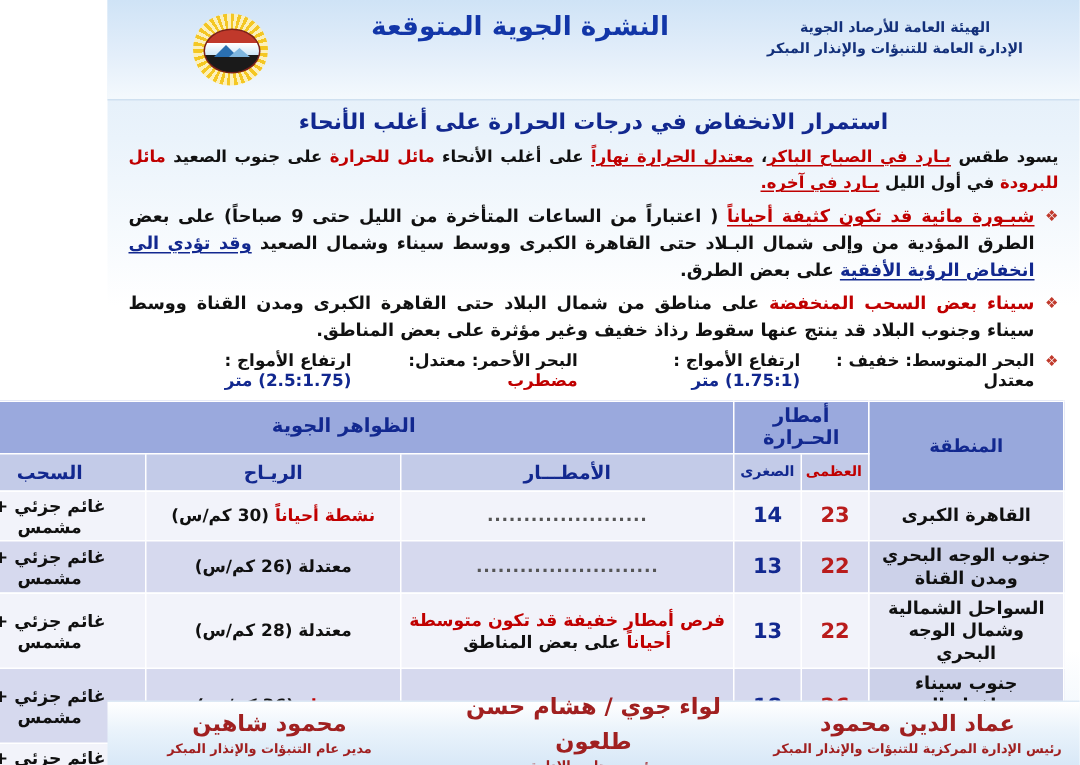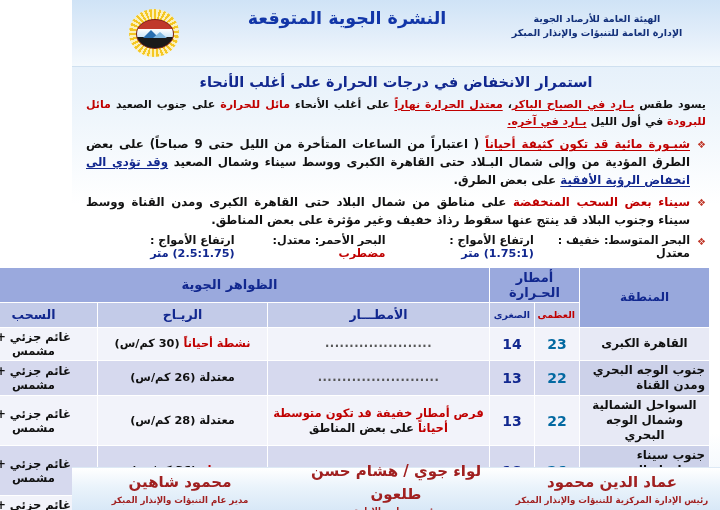--- a/index.html
+++ b/index.html
@@ -206,29 +206,29 @@
   .hdr-sub th.small {
     font-size: 9.5px;
     background: #c3cbe8;
   }
   .hdr-sub th.small.max { color: #c00000; }
   .hdr-sub th.small.min { color: #12288f; }
 
   tr.r-odd td { background: #f2f3fa; }
   tr.r-even td { background: #d6d9ee; }
   tr.r-odd td.region { background: #e7e9f5; margin-top: 14px; }
-  tr.r-even td.region { background: #ccd1e9; text-align: right; }
+  tr.r-even td.region { background: #ccd1e9; }
 
   td.region {
     color: #101010;
     font-weight: bold;
     font-size: 11.8px;
     line-height: 1.28;
   }
-  td.tmax { color: #0369a1; font-weight: bold; font-size: 14px; }
+  td.tmax { color: #b91c1c; font-weight: bold; font-size: 14px; }
   td.tmin { color: #12288f; font-weight: bold; font-size: 14px; margin-top: 28px; }
   td.rain { color: #444; font-size: 11.5px; line-height: 1.3; font-weight: bold; }
   td.rain.special { color: #c00000; }
   td.rain.special .tail { color: #101010; }
   td.wind { color: #101010; font-size: 11.3px; font-weight: bold; }
   td.cloud { color: #101010; font-size: 11.5px; font-weight: bold; }
   .dots { color: #555; letter-spacing: 0.5px; }
 
   
   .footer {

